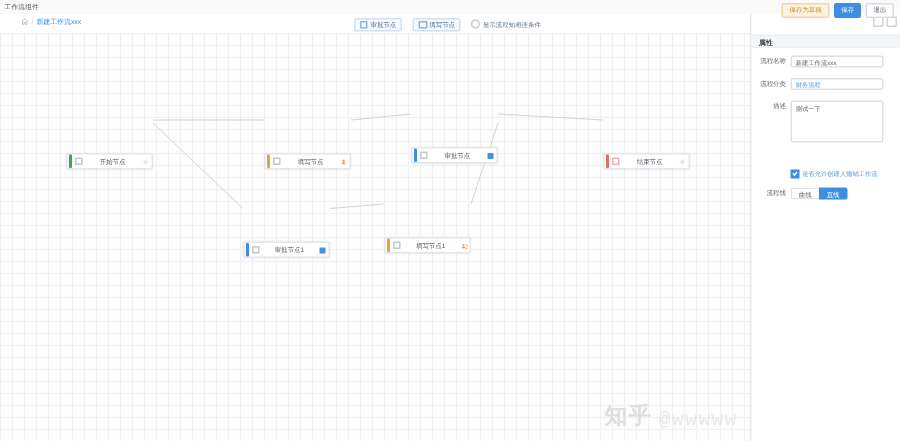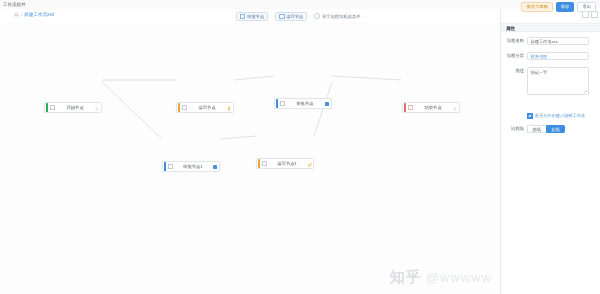--- a/index.html
+++ b/index.html
@@ -75,21 +75,21 @@
   .bar-blue{background:#3d8ee0;}
   .bar-red{background:#e06a6a;}
 
   .sq-blue{width:3px;height:3px;background:#4a90e2;border-radius:.4px;}
   .badge{position:absolute;font-size:4.2px;color:#e8a33d;}
 
   
   .wm{
     position:absolute;right:8px;bottom:7px;
     font-size:15px;color:#e3e5e8;letter-spacing:1px;
-    display:flex;align-items:center;gap:4px;user-select:none;
+    display:flex;align-items:flex-end;gap:4px;user-select:none;font-family:Liberation Mono, monospace;
   }
   .wm .zh{font-weight:bold;color:#dcdee1;}
   .wm .at{color:#e6e8ea;font-size:13px;}
 
   
   .panel{
     position:absolute;right:0;top:9px;width:100px;height:285px;
     background:#fff;border-left:1px solid #e6e9ec;box-sizing:border-box;
   }
   .panel-title{

